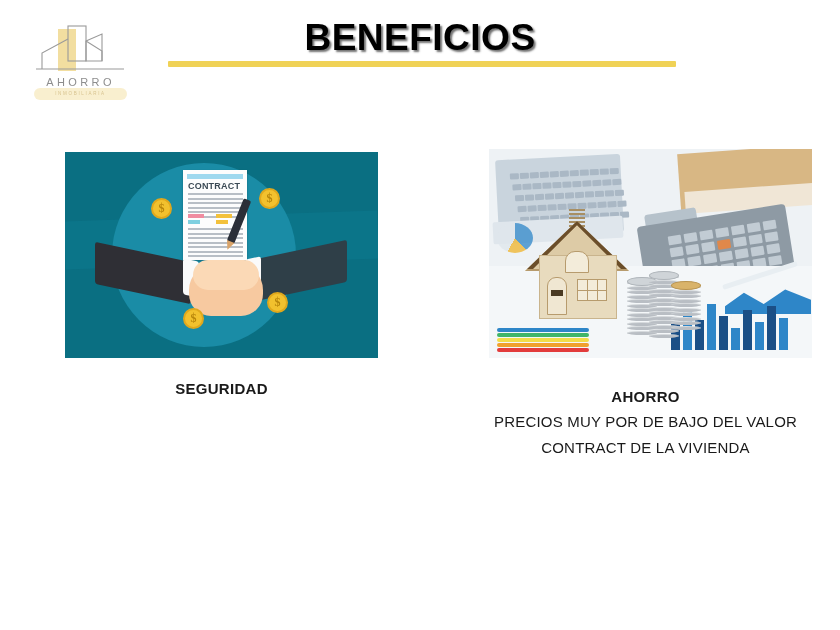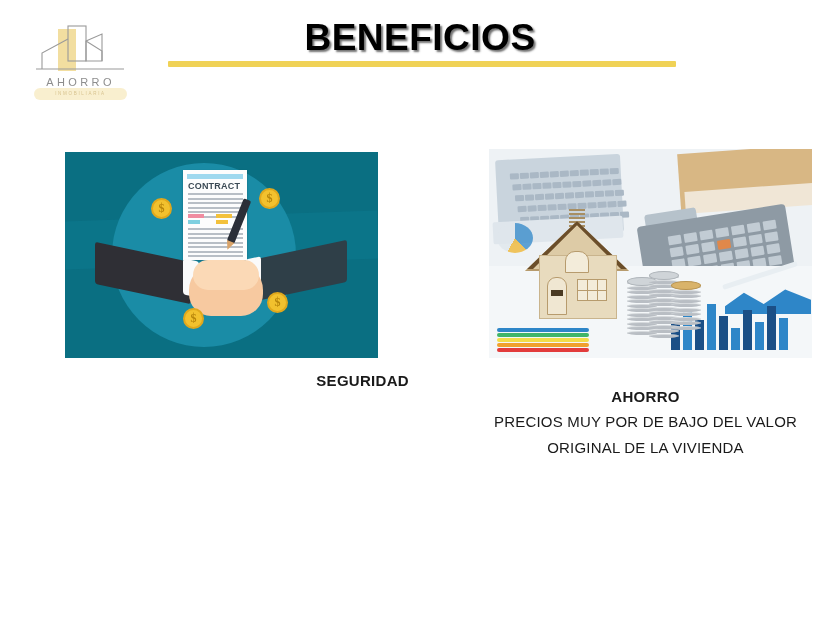--- a/index.html
+++ b/index.html
@@ -209,21 +209,21 @@
   .stack-top{
     position:absolute;width:30px;height:9px;border-radius:50%;
     background:#cfd4d8;border:1px solid #aeb4b9;box-sizing:border-box;
   }
   .stack-top.gold{background:#d9b36a;border-color:#b9934e;}
 
   
   .cap{position:absolute;text-align:center;color:#1a1a1a;}
   .cap-head{font-size:15px;font-weight:bold;letter-spacing:.3px;margin-bottom:4px;}
   .cap-body{font-size:15px;line-height:26px;letter-spacing:.2px;}
-  .cap-left{left:34px;top:372px;width:375px;text-align:right;}
+  .cap-left{left:34px;top:380px;width:375px;}
   .cap-right{left:458px;top:388px;width:375px;}
 </style>
 </head>
 <body>
 
 <div class="slide">
 
   <div class="logo">
     <div class="logo-mark">
       <svg width="105" height="52" viewBox="0 0 105 52">
@@ -486,16 +486,16 @@
       </div>
     </div>
   </div>
 
   <div class="cap cap-left">
     <div class="cap-head">SEGURIDAD</div>
   </div>
 
   <div class="cap cap-right">
     <div class="cap-head">AHORRO</div>
-    <div class="cap-body">PRECIOS MUY POR DE BAJO DEL VALOR ORIGINAL DE LA VIVIENDA</div>
+    <div class="cap-body">PRECIOS MUY POR DE BAJO DEL VALOR CONTRACT DE LA VIVIENDA</div>
   </div>
 
 </div>
 
 </body></html>

